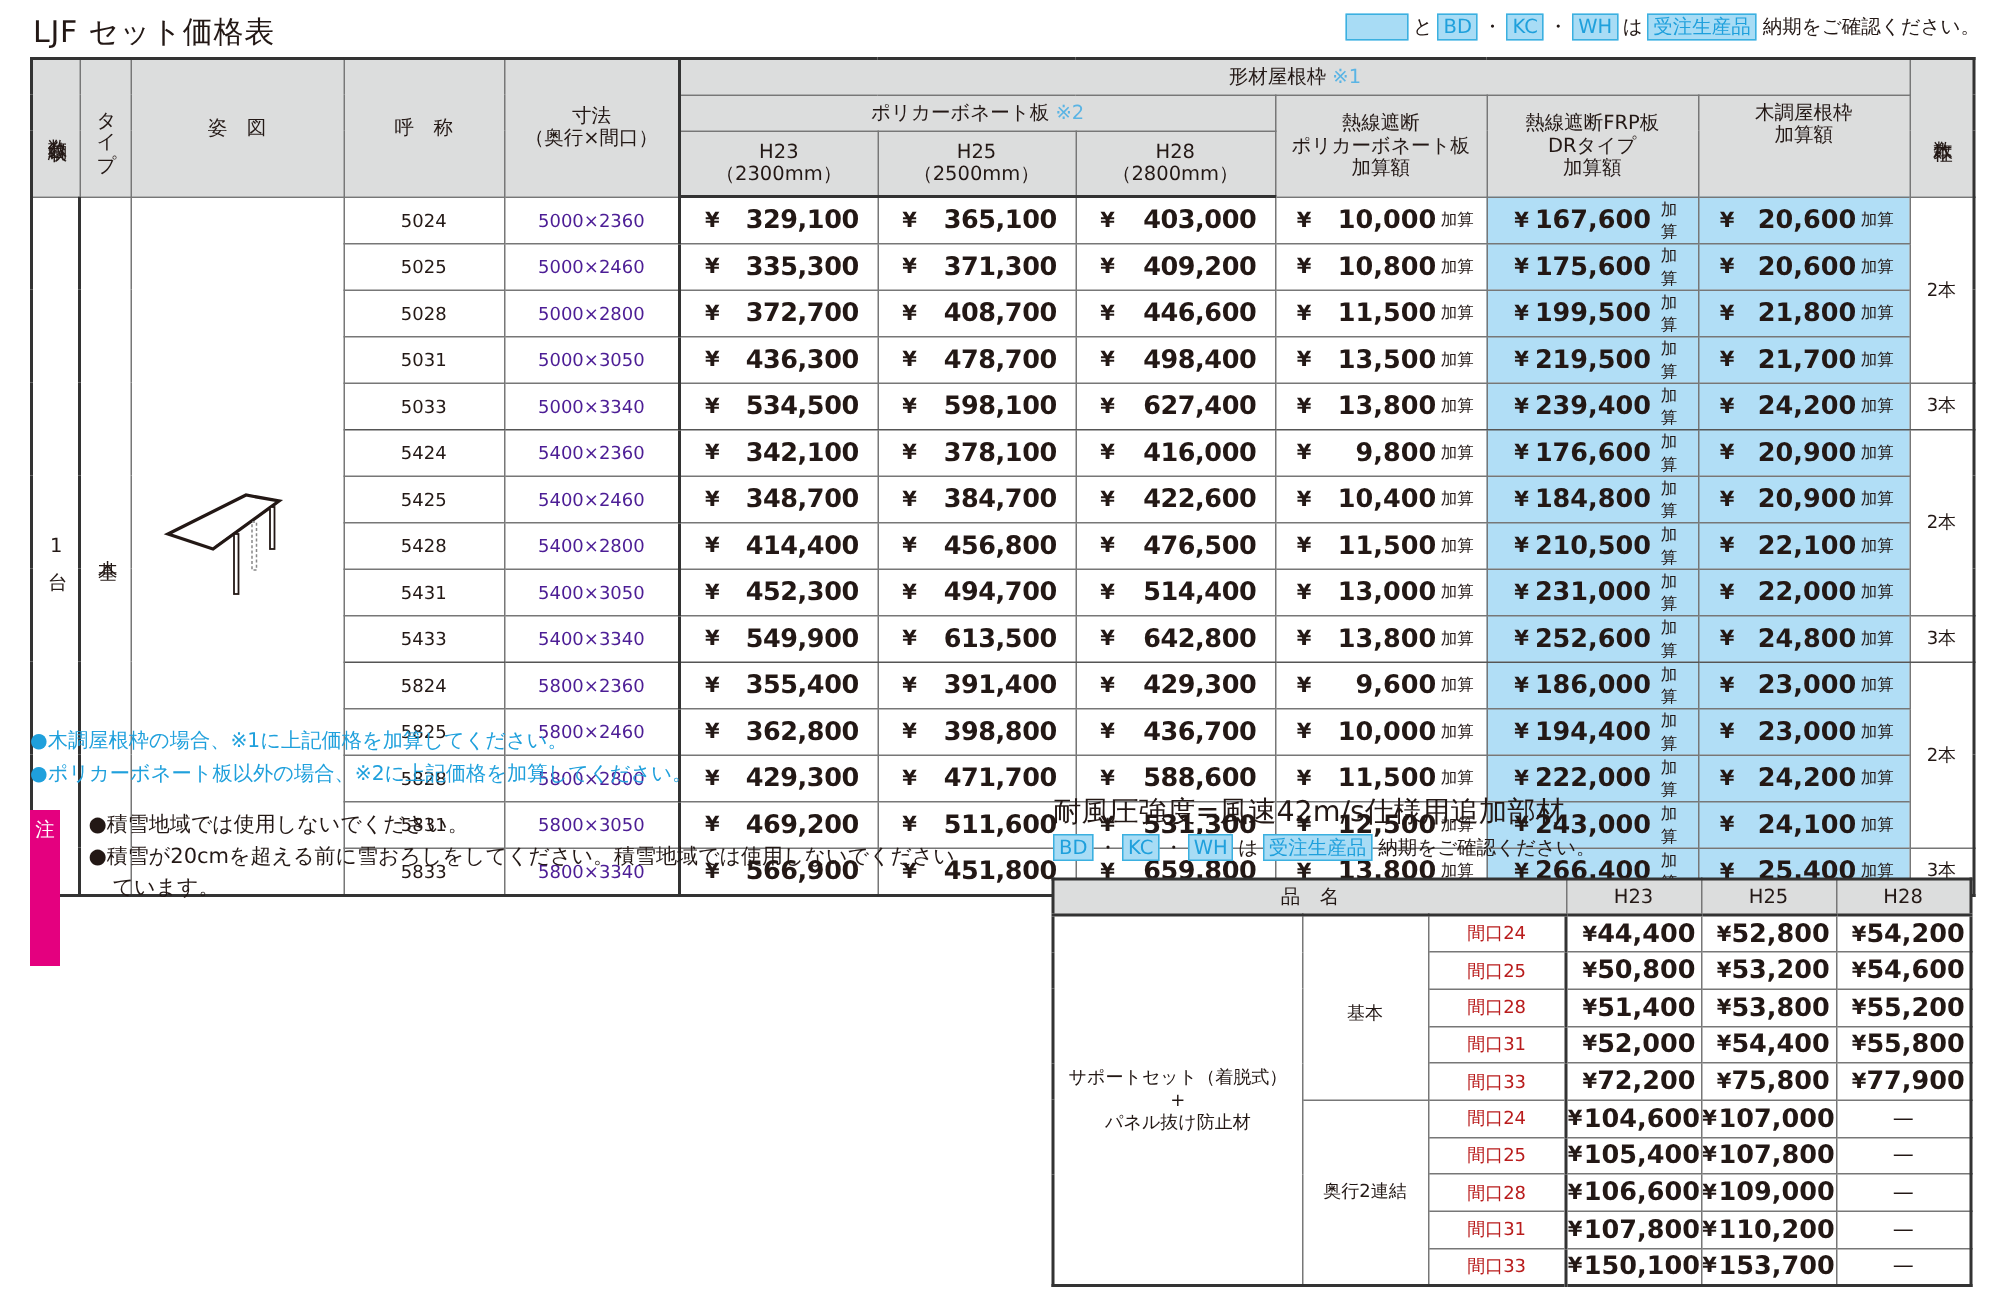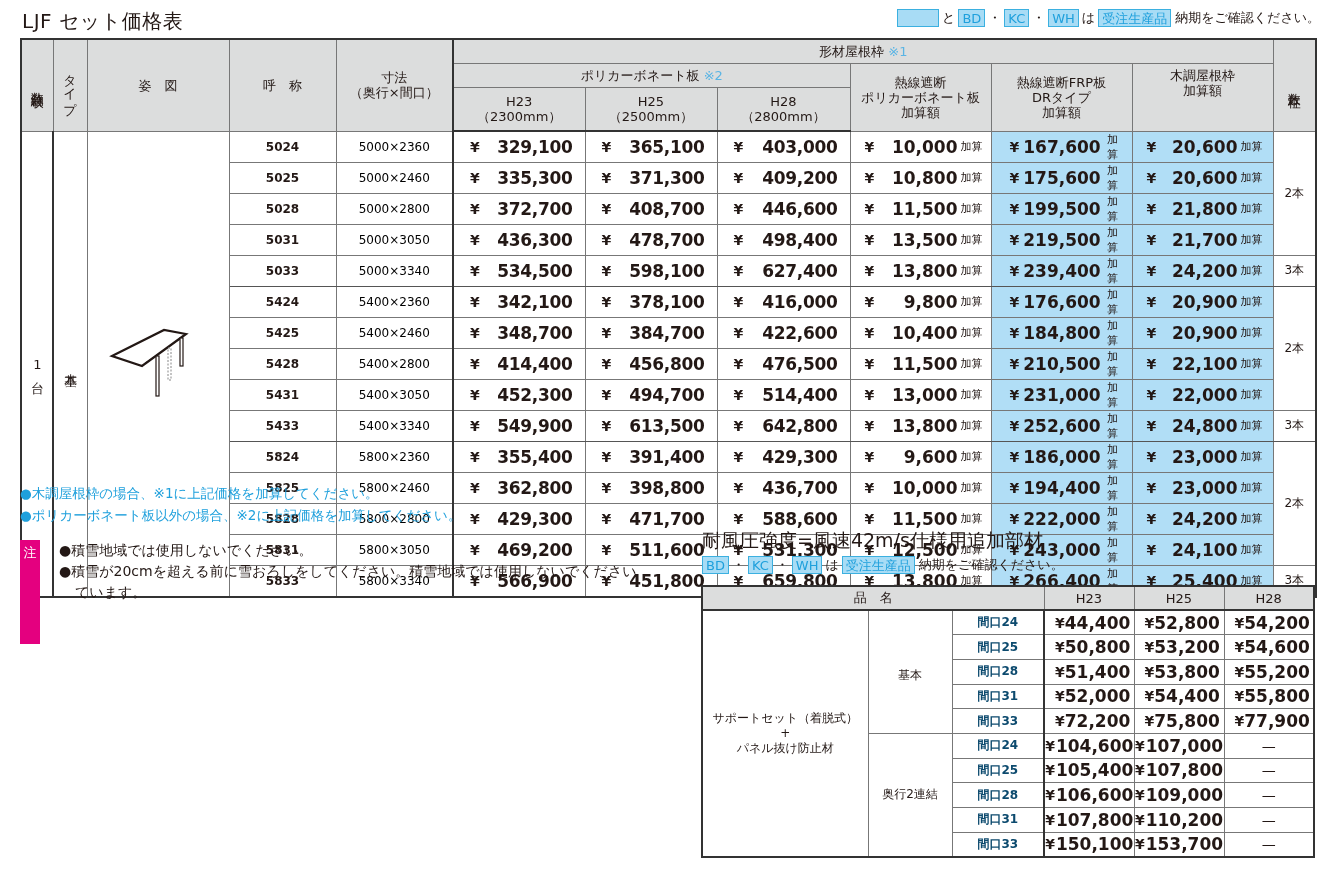--- a/index.html
+++ b/index.html
@@ -15,22 +15,22 @@
   .notice .txt { margin-left: 4px; }
 
   table { border-collapse: collapse; table-layout: fixed; }
   .main { position: absolute; left: 20px; top: 38px; width: 1295px; border: 2px solid #333; }
   .main th, .main td { border: 1px solid #777; text-align: center; vertical-align: middle; }
   .main th { background: #dcdddd; font-weight: normal; font-size: 13px; line-height: 15px; color: #231815; }
   .main thead tr.r3 th { border-bottom: 2px solid #333; }
   .main td { height: 22.5px; font-size: 12px; padding: 0; }
   .vert { writing-mode: vertical-rl; text-orientation: upright; letter-spacing: -1px; margin: 0 auto; font-size: 13px; }
   .note-mark { color: #5ab4e4; }
-  .code { font-weight: bold; font-size: 12px; }
-  .dim { color: #000000; font-size: 12px; }
+  .code { font-weight: normal; font-size: 12px; }
+  .dim { color: #4c1d95; font-size: 12px; }
   .price { display: flex; justify-content: space-between; align-items: center; padding: 0 12px 0 16px; font-weight: bold; font-size: 17px; letter-spacing: -0.3px; }
   .price .yen { font-size: 14px; }
   .add { display: flex; justify-content: flex-end; align-items: center; padding-right: 8px; font-weight: bold; font-size: 17px; }
   .add .yen { margin-right: auto; margin-left: 14px; font-size: 14px; }
   .add .kasan { font-size: 11px; font-weight: normal; margin-left: 3px; }
   .blue { background: #b1def6; }
   .blue .add { padding-right: 10px; }
   .frp .add .yen { margin-left: 18px; margin-right: 4px; }
   .frp .add { justify-content: center; }
   .pillar { font-size: 13px; }
@@ -48,21 +48,21 @@
 
   .sub-title { position: absolute; left: 702px; top: 528px; font-size: 19px; }
   .sub-notice { position: absolute; left: 702px; top: 556px; font-size: 13px; display: flex; align-items: center; white-space: nowrap; }
   .sub-notice .sep { margin: 0 3px; }
   .sub-notice .txt { margin-left: 4px; }
 
   .sub { position: absolute; left: 701px; top: 585px; width: 612px; border: 2px solid #333; }
   .sub th, .sub td { border: 1px solid #777; text-align: center; vertical-align: middle; }
   .sub th { background: #dcdddd; font-weight: normal; font-size: 13px; height: 24px; border-bottom: 2px solid #333; }
   .sub td { height: 24.7px; font-size: 12px; }
-  .sub .gl { color: #0c4a6e; font-weight: bold; }
+  .sub .gl { color: #b91c1c; }
   .sub .sp { display: flex; justify-content: space-between; align-items: center; padding: 0 6px 0 10px; font-weight: bold; font-size: 17px; }
   .sub .sp .yen { font-size: 14px; }
   .sub .sp.big { justify-content: center; padding: 0 4px; }
   .sub .sp.big .yen { margin-right: 1px; }
   .sub .dash { font-size: 14px; }
   .sub td.vb { border-right: 2px solid #333; }
 </style>
 </head>
 <body>
 

